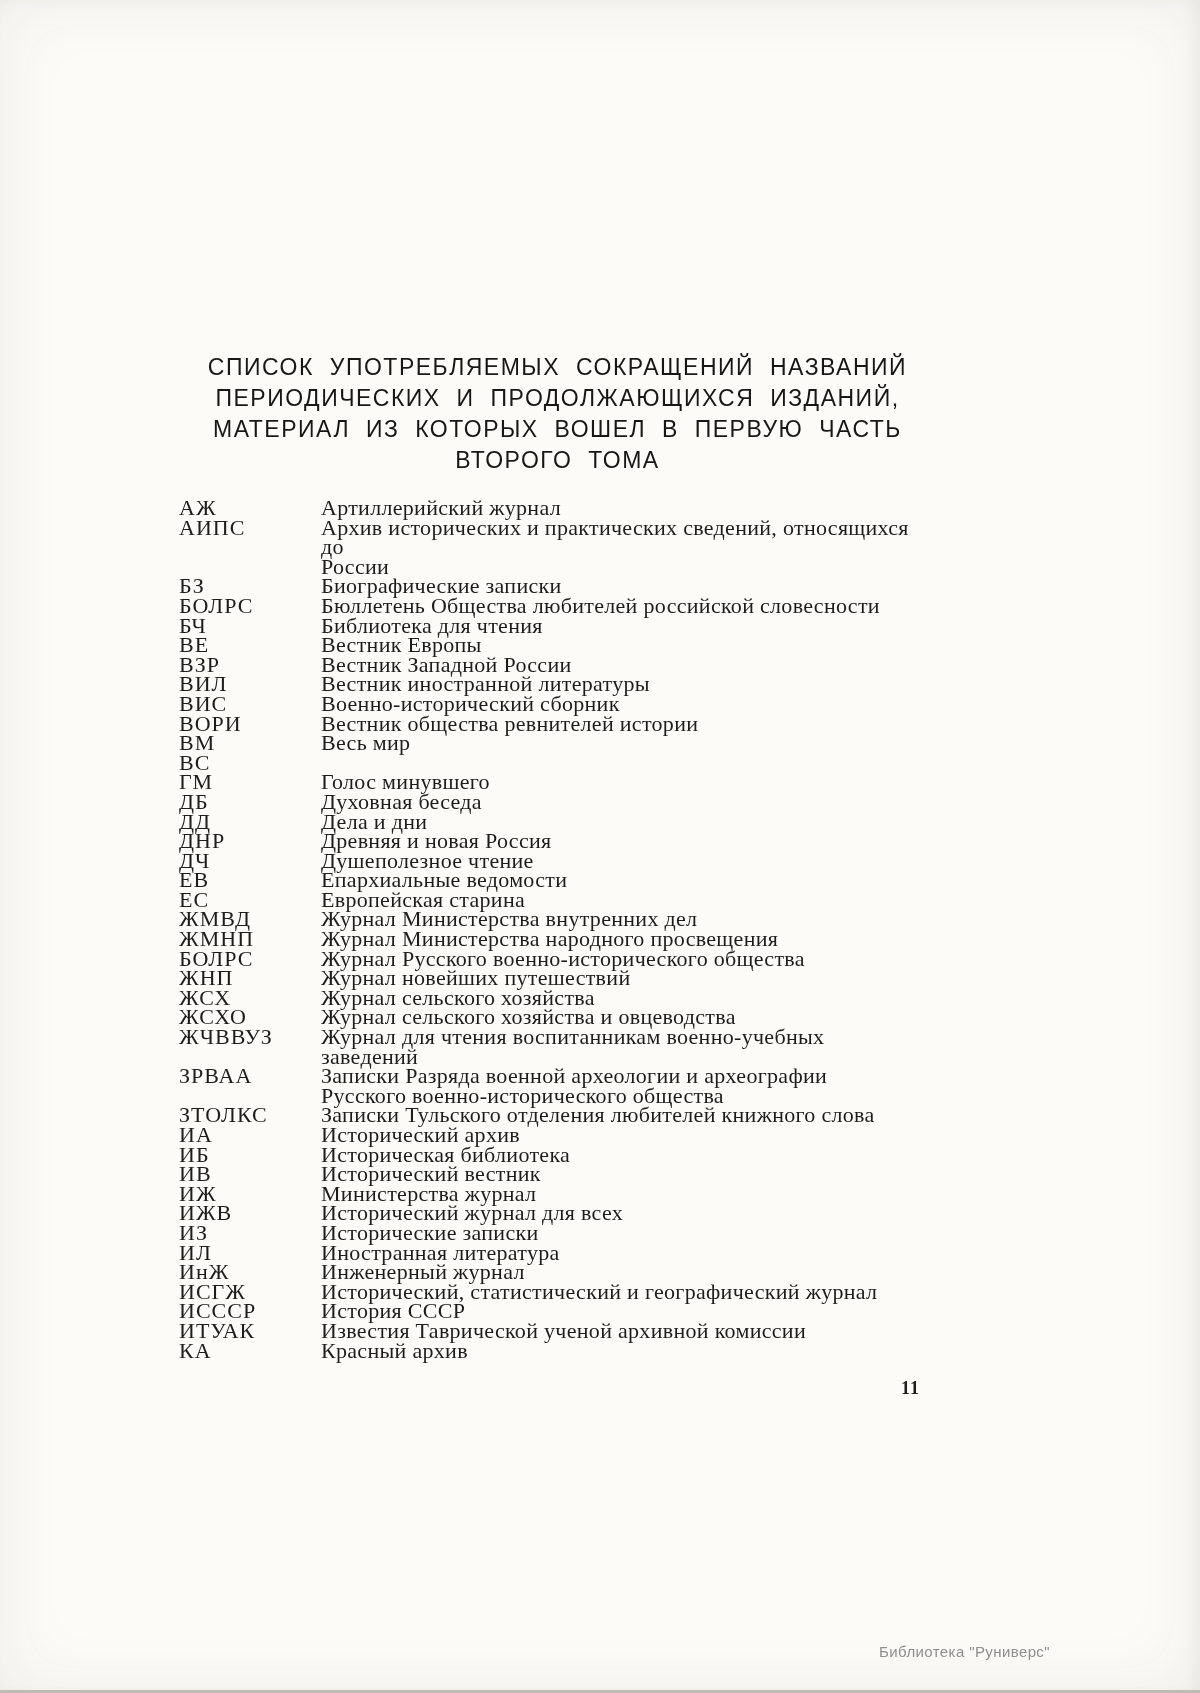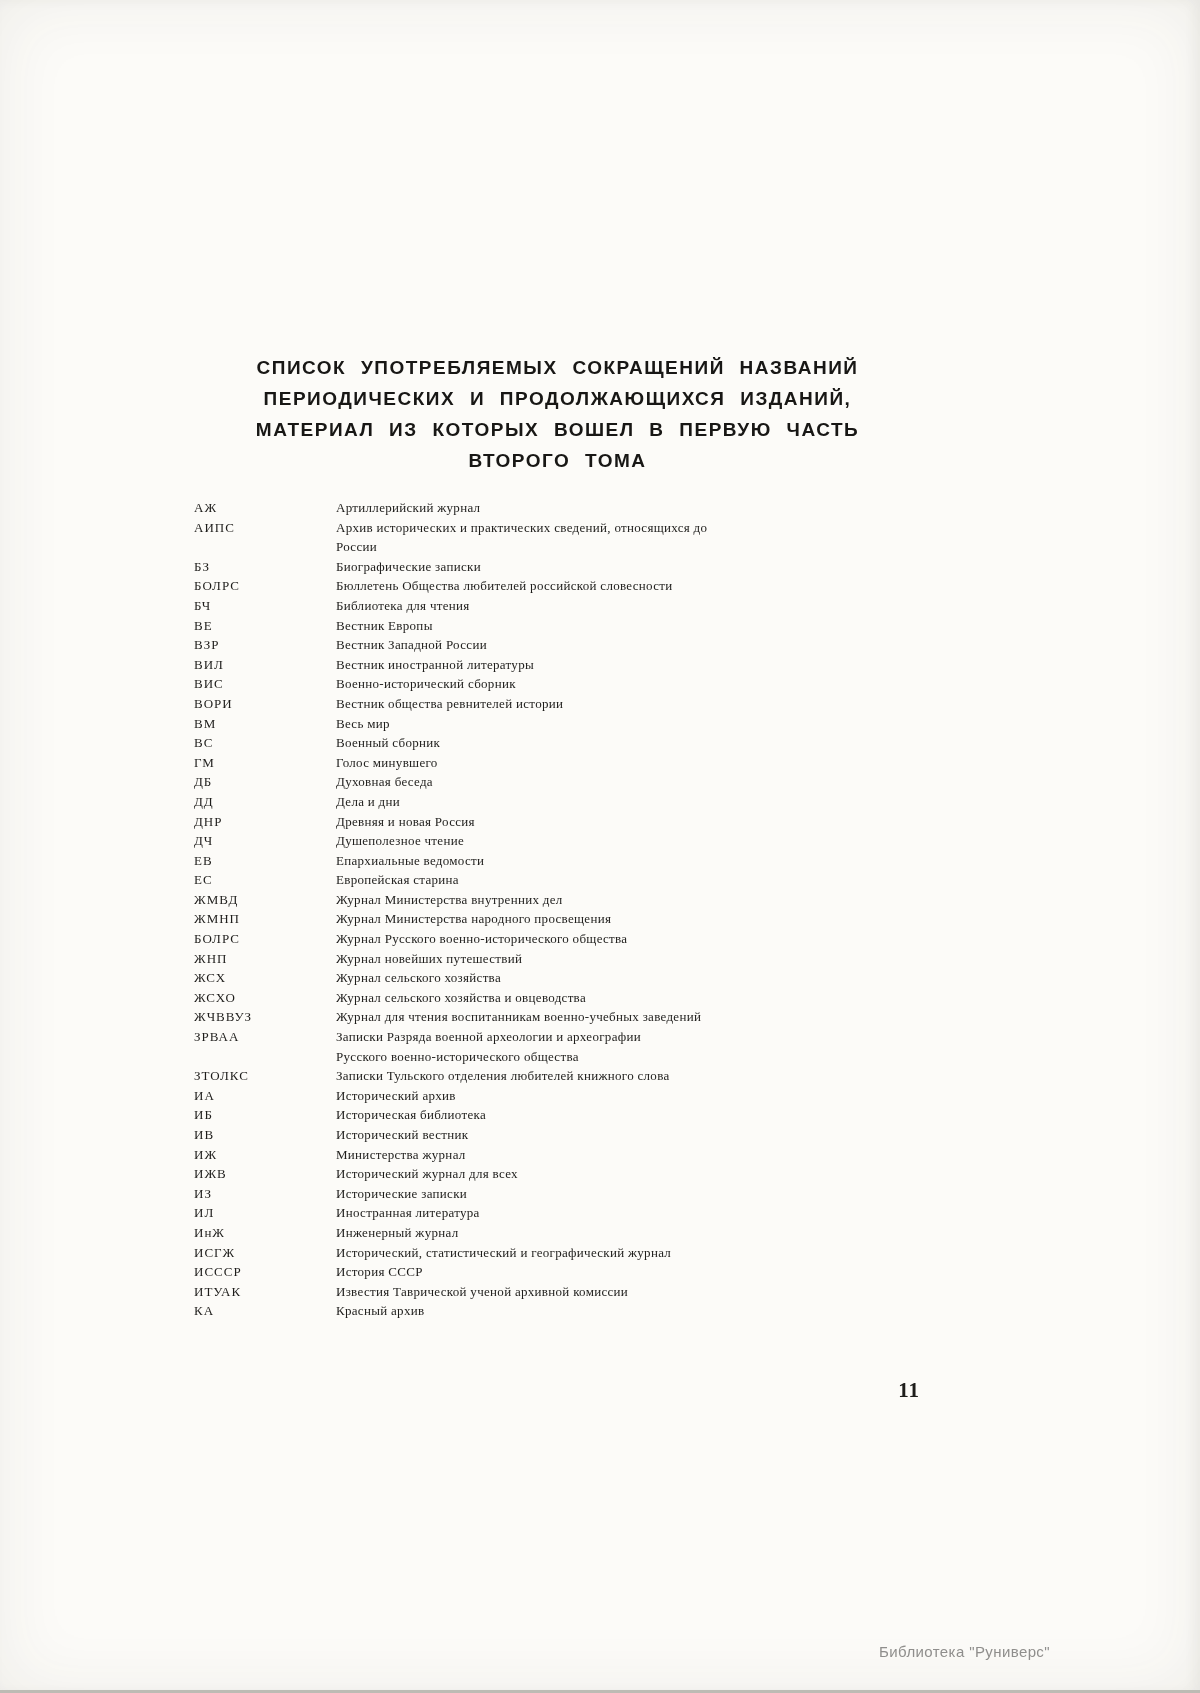--- a/index.html
+++ b/index.html
@@ -25,33 +25,33 @@
     height: 3px;
     background: #bdbbb4;
   }
   .title-block {
     position: absolute;
     top: 352px;
     left: 185px;
     width: 745px;
     text-align: center;
     font-family: "Liberation Sans", sans-serif;
-    font-weight: 700;
-    font-size: 19px;
+    font-weight: 400;
+    font-size: 23px;
     line-height: 31px;
     letter-spacing: 1.5px;
     word-spacing: 8px;
     color: #181715;
   }
   .abbrev-list {
     position: absolute;
     top: 498px;
-    left: 194px;
+    left: 179px;
     width: 740px;
-    font-size: 13px;
+    font-size: 22px;
     line-height: 19.6px;
     letter-spacing: 0.3px;
   }
   .row {
     display: flex;
     align-items: flex-start;
   }
   .abbr {
     flex: 0 0 142px;
     width: 142px;
@@ -62,21 +62,21 @@
     flex: 1 1 auto;
     white-space: pre-line;
   }
   .page-number {
     position: absolute;
     top: 1378px;
     left: 190px;
     width: 730px;
     text-align: right;
     font-weight: 700;
-    font-size: 21px;
+    font-size: 18px;
     letter-spacing: 1px;
   }
   .watermark {
     position: absolute;
     top: 1643px;
     right: 150px;
     font-family: "Liberation Sans", sans-serif;
     font-size: 15px;
     color: #8f8e8c;
     letter-spacing: 0.4px;
@@ -148,21 +148,20 @@
     <span class="full">Вестник общества ревнителей истории</span>
   </div>
 
   <div class="row">
     <span class="abbr">ВМ</span>
     <span class="full">Весь мир</span>
   </div>
 
   <div class="row">
     <span class="abbr">ВС</span>
-    <span class="full">Военный сборник</span>
   </div>
 
   <div class="row">
     <span class="abbr">ГМ</span>
     <span class="full">Голос минувшего</span>
   </div>
 
   <div class="row">
     <span class="abbr">ДБ</span>
     <span class="full">Духовная беседа</span>

